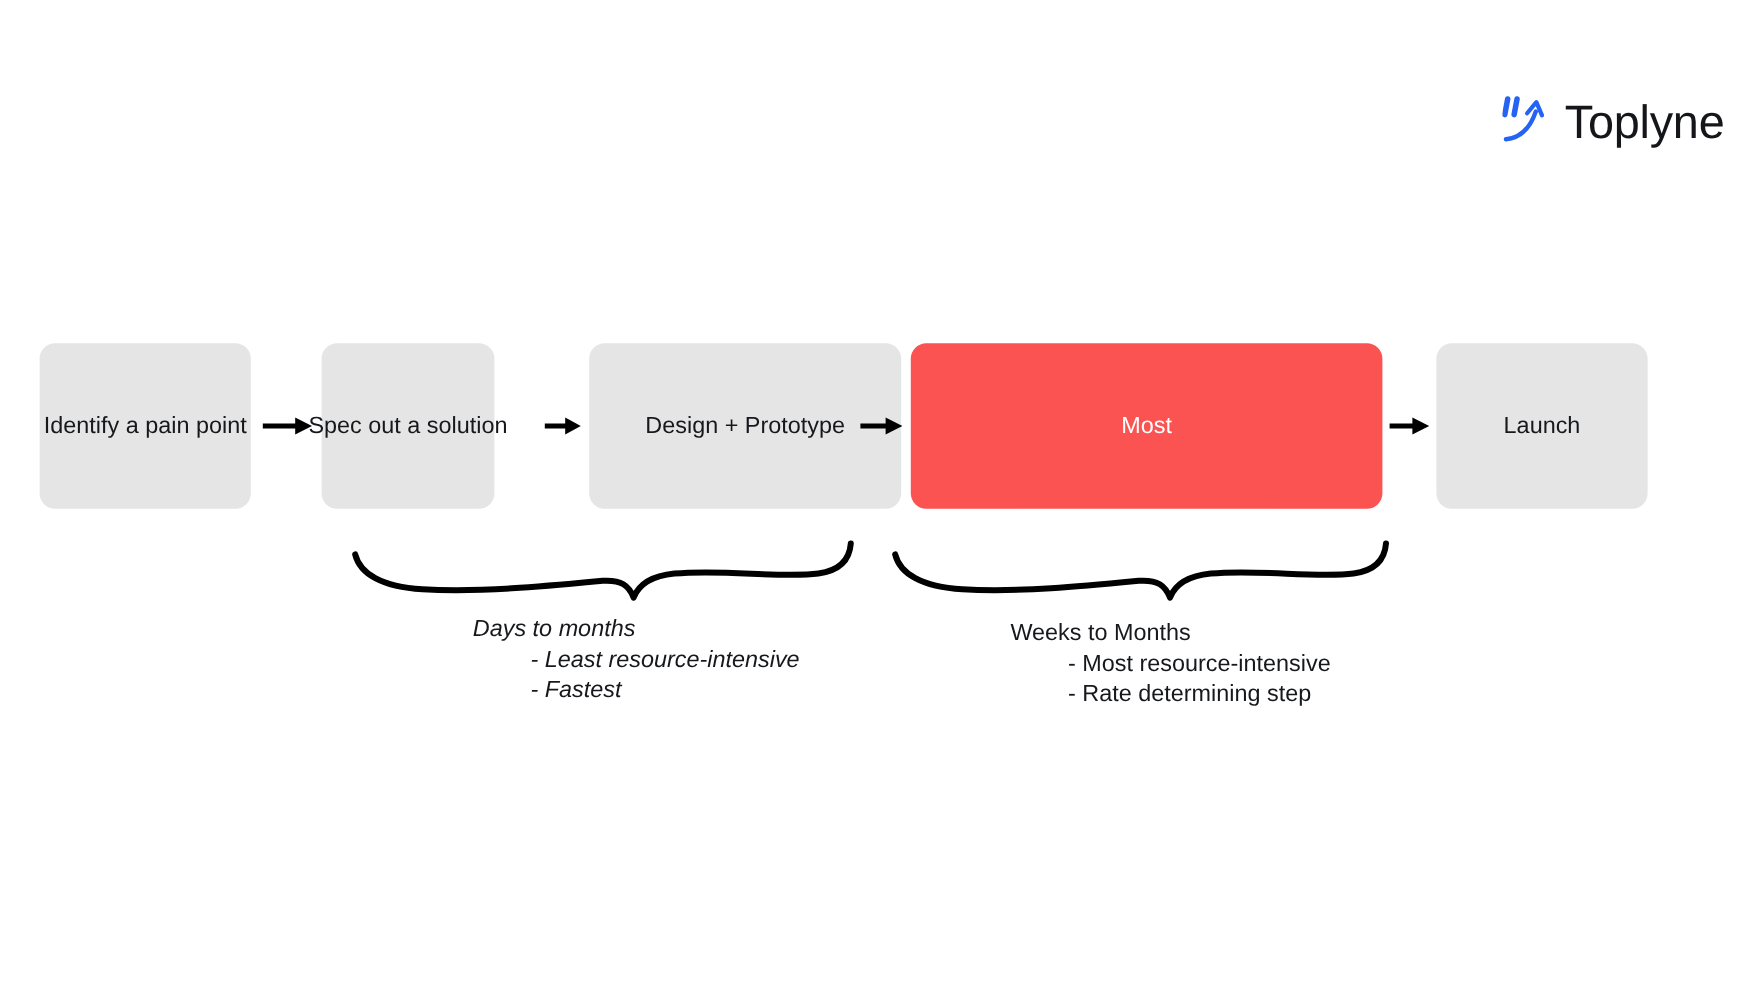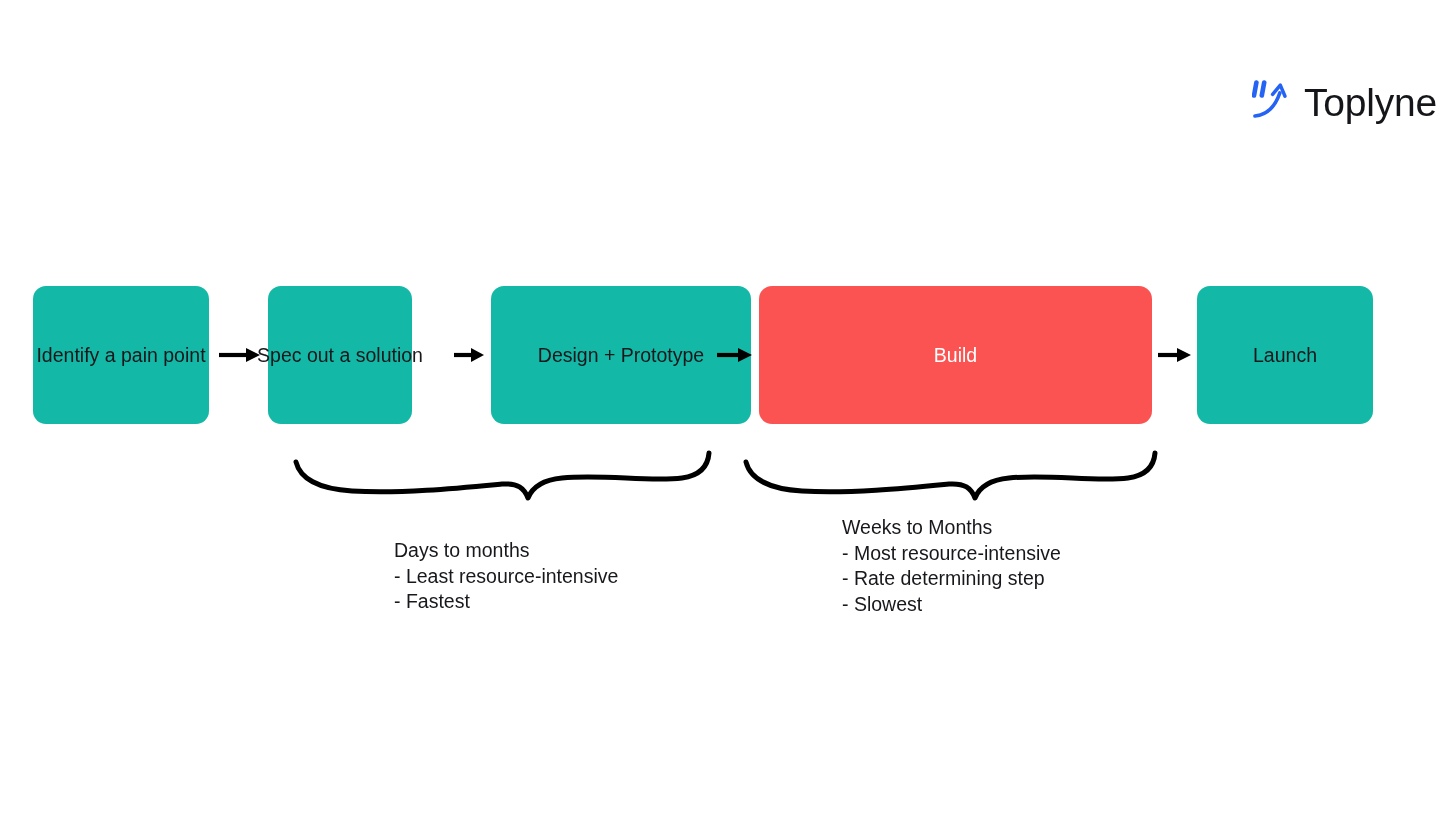--- a/index.html
+++ b/index.html
@@ -54,21 +54,21 @@
     align-items: center;
     justify-content: center;
     text-align: center;
   }
   .node-label {
     font-size: 19.5px;
     line-height: 1.25;
     white-space: nowrap;
   }
   .node.peach {
-    background: #14b8a6;
+    background: #e5e5e5;
   }
   .node.peach .node-label {
     color: #17181c;
   }
   .node.accent {
     background: #fb5252;
   }
   .node.accent .node-label {
     color: #ffffff;
   }
@@ -92,20 +92,21 @@
   }
   .annotation .ann-title {
     font-size: 19.5px;
     line-height: 25.5px;
     white-space: nowrap;
   }
   .annotation .ann-item {
     font-size: 19.5px;
     line-height: 25.5px;
     white-space: nowrap;
+    margin-left: 48px;
   }
 </style>
 </head>
 <body>
 
 <div id="stage">
 
   <div class="brand">
     <svg class="brand-mark" viewBox="0 0 40 44">
       <path d="M4.4 2.5 L2.0 15.5" stroke="#2563f5" stroke-width="4.6" stroke-linecap="round" fill="none"></path>
@@ -122,21 +123,21 @@
 
   <div class="node peach" style="left:268px; top:286px; width:144px; height:138px;align-items:center;">
     <span class="node-label">Spec out a solution</span>
   </div>
 
   <div class="node peach" style="left:491px; top:286px; width:260px; height:138px;">
     <span class="node-label">Design + Prototype</span>
   </div>
 
   <div class="node accent" style="left:759px; top:286px; width:393px; height:138px;">
-    <span class="node-label">Build</span>
+    <span class="node-label">Most</span>
   </div>
 
   <div class="node peach" style="left:1197px; top:286px; width:176px; height:138px;">
     <span class="node-label">Launch</span>
   </div>
 
   <svg class="arrow" style="left:218px; top:344px; width:44px; height:22px;" viewBox="0 0 44 22">
     <path d="M1 11 L30 11" stroke="#000" stroke-width="4.2" stroke-linecap="butt" fill="none"></path>
     <path d="M28 4 L42 11 L28 18 Z" fill="#000"></path>
   </svg>
@@ -169,26 +170,25 @@
   <svg class="brace" style="left:740px; top:448px; width:420px; height:56px;" viewBox="0 0 420 56">
     <path d="M6 14
              C 10 30, 28 41, 62 43
              C 108 46, 168 40, 209 36
              C 225 35, 231 40, 235 50
              C 239 40, 249 32, 269 30
              C 308 26, 356 34, 388 30
              C 406 27.5, 414 18, 415 5" fill="none" stroke="#000" stroke-width="5" stroke-linecap="round" stroke-linejoin="round"></path>
   </svg>
 
-  <div class="annotation" style="left:394px; top:538px;">
+  <div class="annotation" style="left:394px; top:512px;font-style:italic;">
     <div class="ann-title">Days to months</div>
     <div class="ann-item">- Least resource-intensive</div>
     <div class="ann-item">- Fastest</div>
   </div>
 
   <div class="annotation" style="left:842px; top:515px;">
     <div class="ann-title">Weeks to Months</div>
     <div class="ann-item">- Most resource-intensive</div>
     <div class="ann-item">- Rate determining step</div>
-    <div class="ann-item">- Slowest</div>
   </div>
 
 </div>
 
 </body></html>

